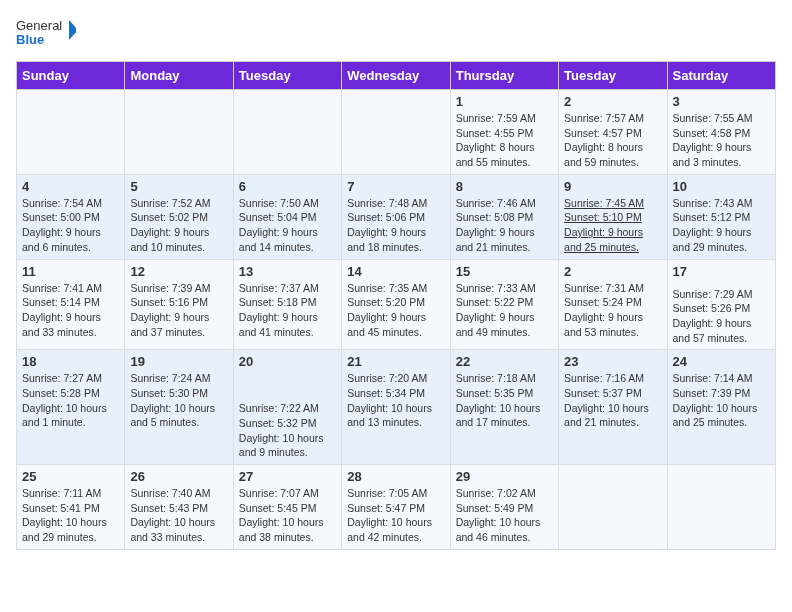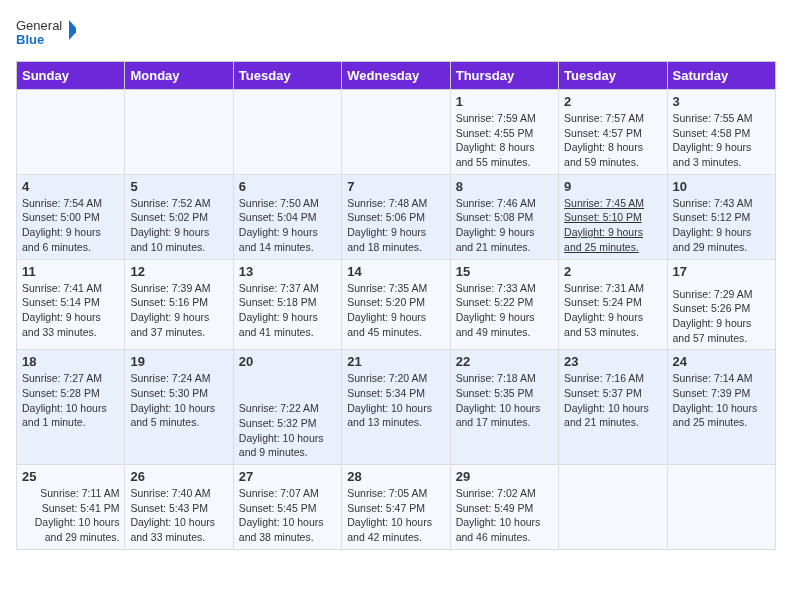--- a/index.html
+++ b/index.html
@@ -248,21 +248,21 @@
         <td>
           <span class="day-num">24</span>
           <div class="day-info" style="white-space: pre-line;">Sunrise: 7:14 AM
 Sunset: 7:39 PM
 Daylight: 10 hours and 25 minutes.</div>
         </td>
       </tr>
       <tr>
         <td>
           <span class="day-num">25</span>
-          <div class="day-info" style="white-space: pre-line; text-align: right;">Sunrise: 7:11 AM
+          <div class="day-info" style="white-space: pre-line;">Sunrise: 7:11 AM
 Sunset: 5:41 PM
 Daylight: 10 hours and 29 minutes.</div>
         </td>
         <td>
           <span class="day-num">26</span>
           <div class="day-info" style="white-space: pre-line;">Sunrise: 7:40 AM
 Sunset: 5:43 PM
 Daylight: 10 hours and 33 minutes.</div>
         </td>
         <td>

